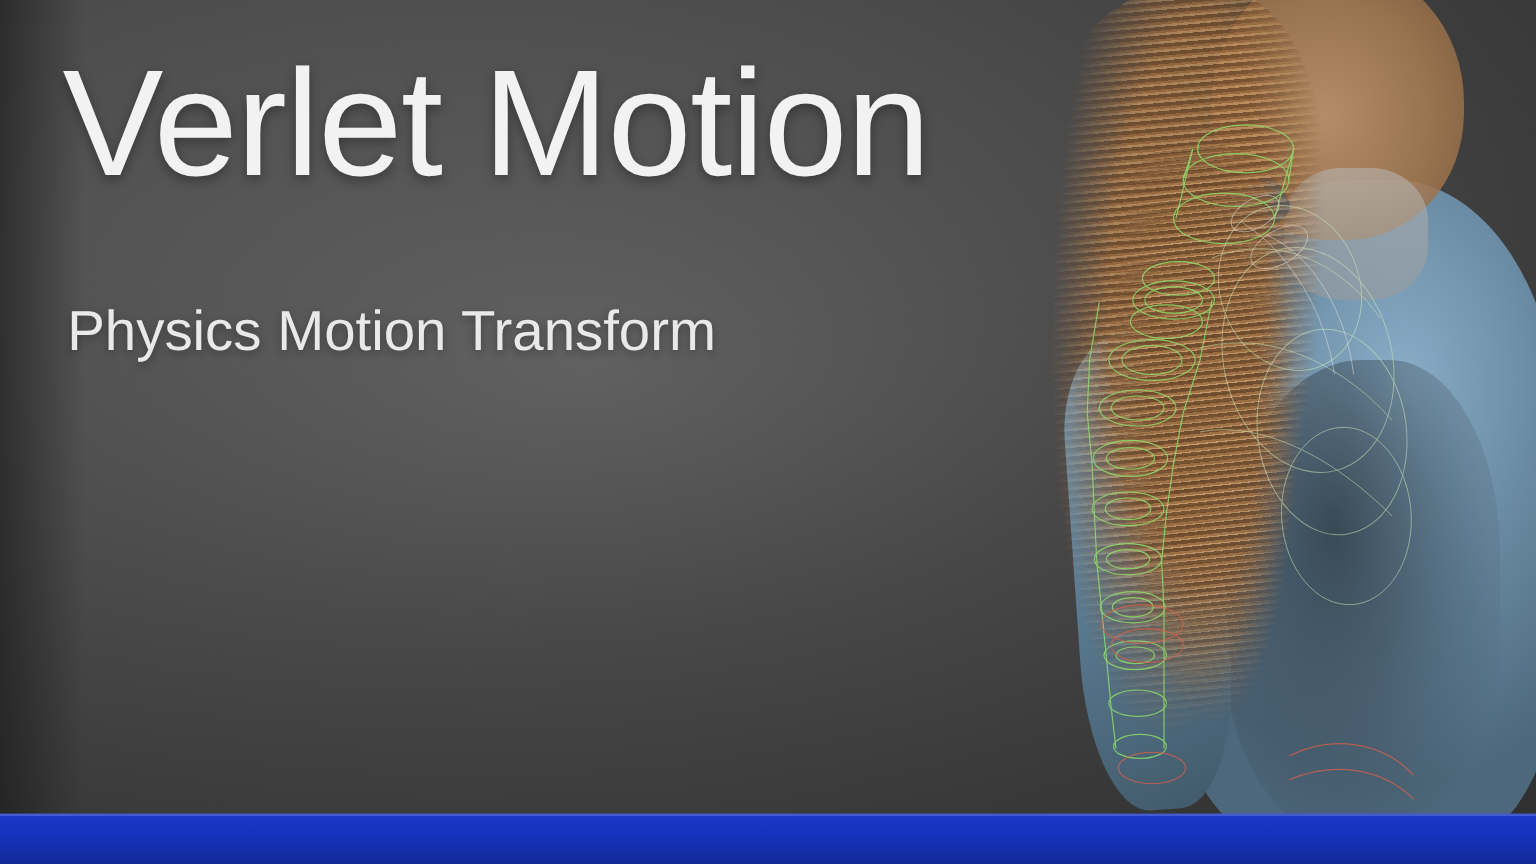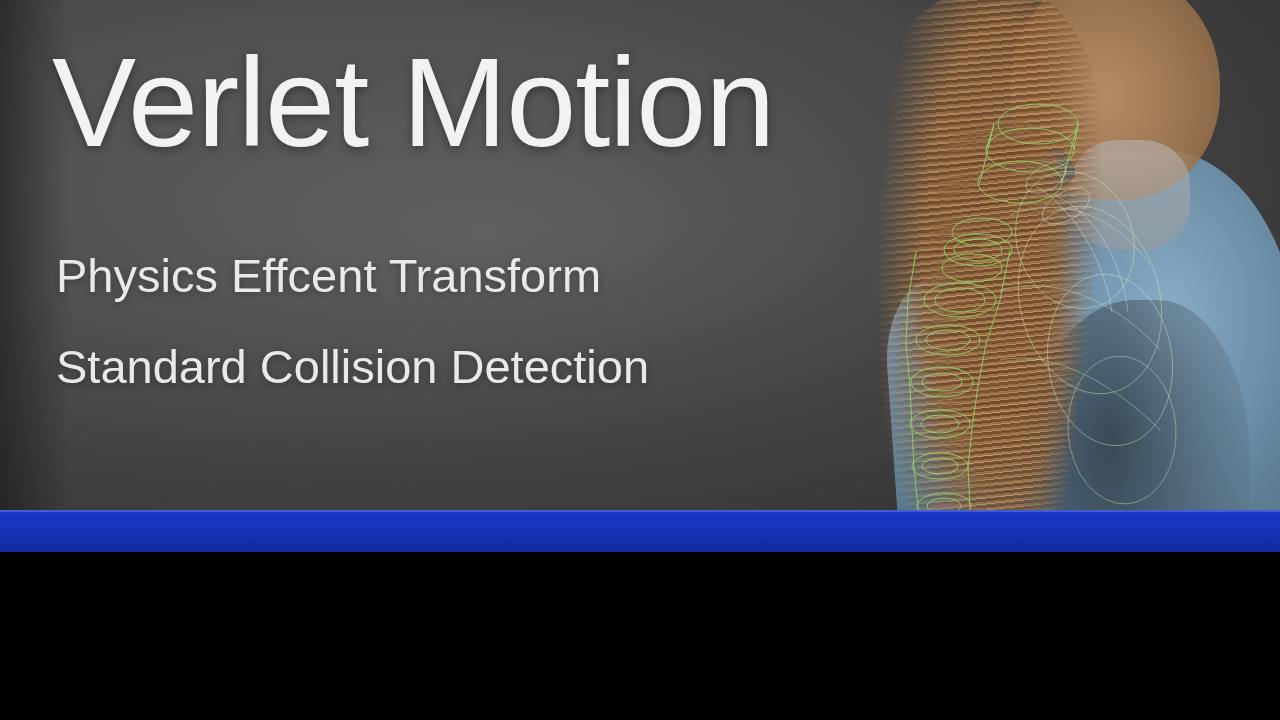--- a/index.html
+++ b/index.html
@@ -3,21 +3,21 @@
 <meta charset="utf-8">
 <style>
   html, body {
     margin: 0;
     padding: 0;
     background: #000;
   }
   .stage {
     position: relative;
     width: 1280px;
-    height: 552px;
+    height: 720px;
     overflow: hidden;
     background: #4a4a4a;
     font-family: "Liberation Sans", sans-serif;
   }
 
   
   .bg-base {
     position: absolute;
     inset: 0;
     background: linear-gradient(160deg, #5a5a5a 0%, #4f4f4f 35%, #474747 60%, #3f3f3f 100%);
@@ -290,21 +290,20 @@
         <path d="M176 186 C214 210 244 258 252 312"></path>
         <ellipse cx="206" cy="206" rx="26" ry="14" transform="rotate(-30 206 206)"></ellipse>
         <ellipse cx="186" cy="178" rx="22" ry="12" transform="rotate(-30 186 178)"></ellipse>
       </g>
     </svg>
   </div>
 
   <div class="title">Verlet Motion</div>
 
   <div class="bullets">
-    <div class="bullet">Physics Effcent Transform</div>
-    <div class="bullet">Standard Collision Detection</div>
+    <div class="bullet">Physics Motion Transform</div>
   </div>
 
   <div class="bottom-bar">
     <div class="bottom-bar-edge"></div>
   </div>
 
 </div>
 
 </body></html>

